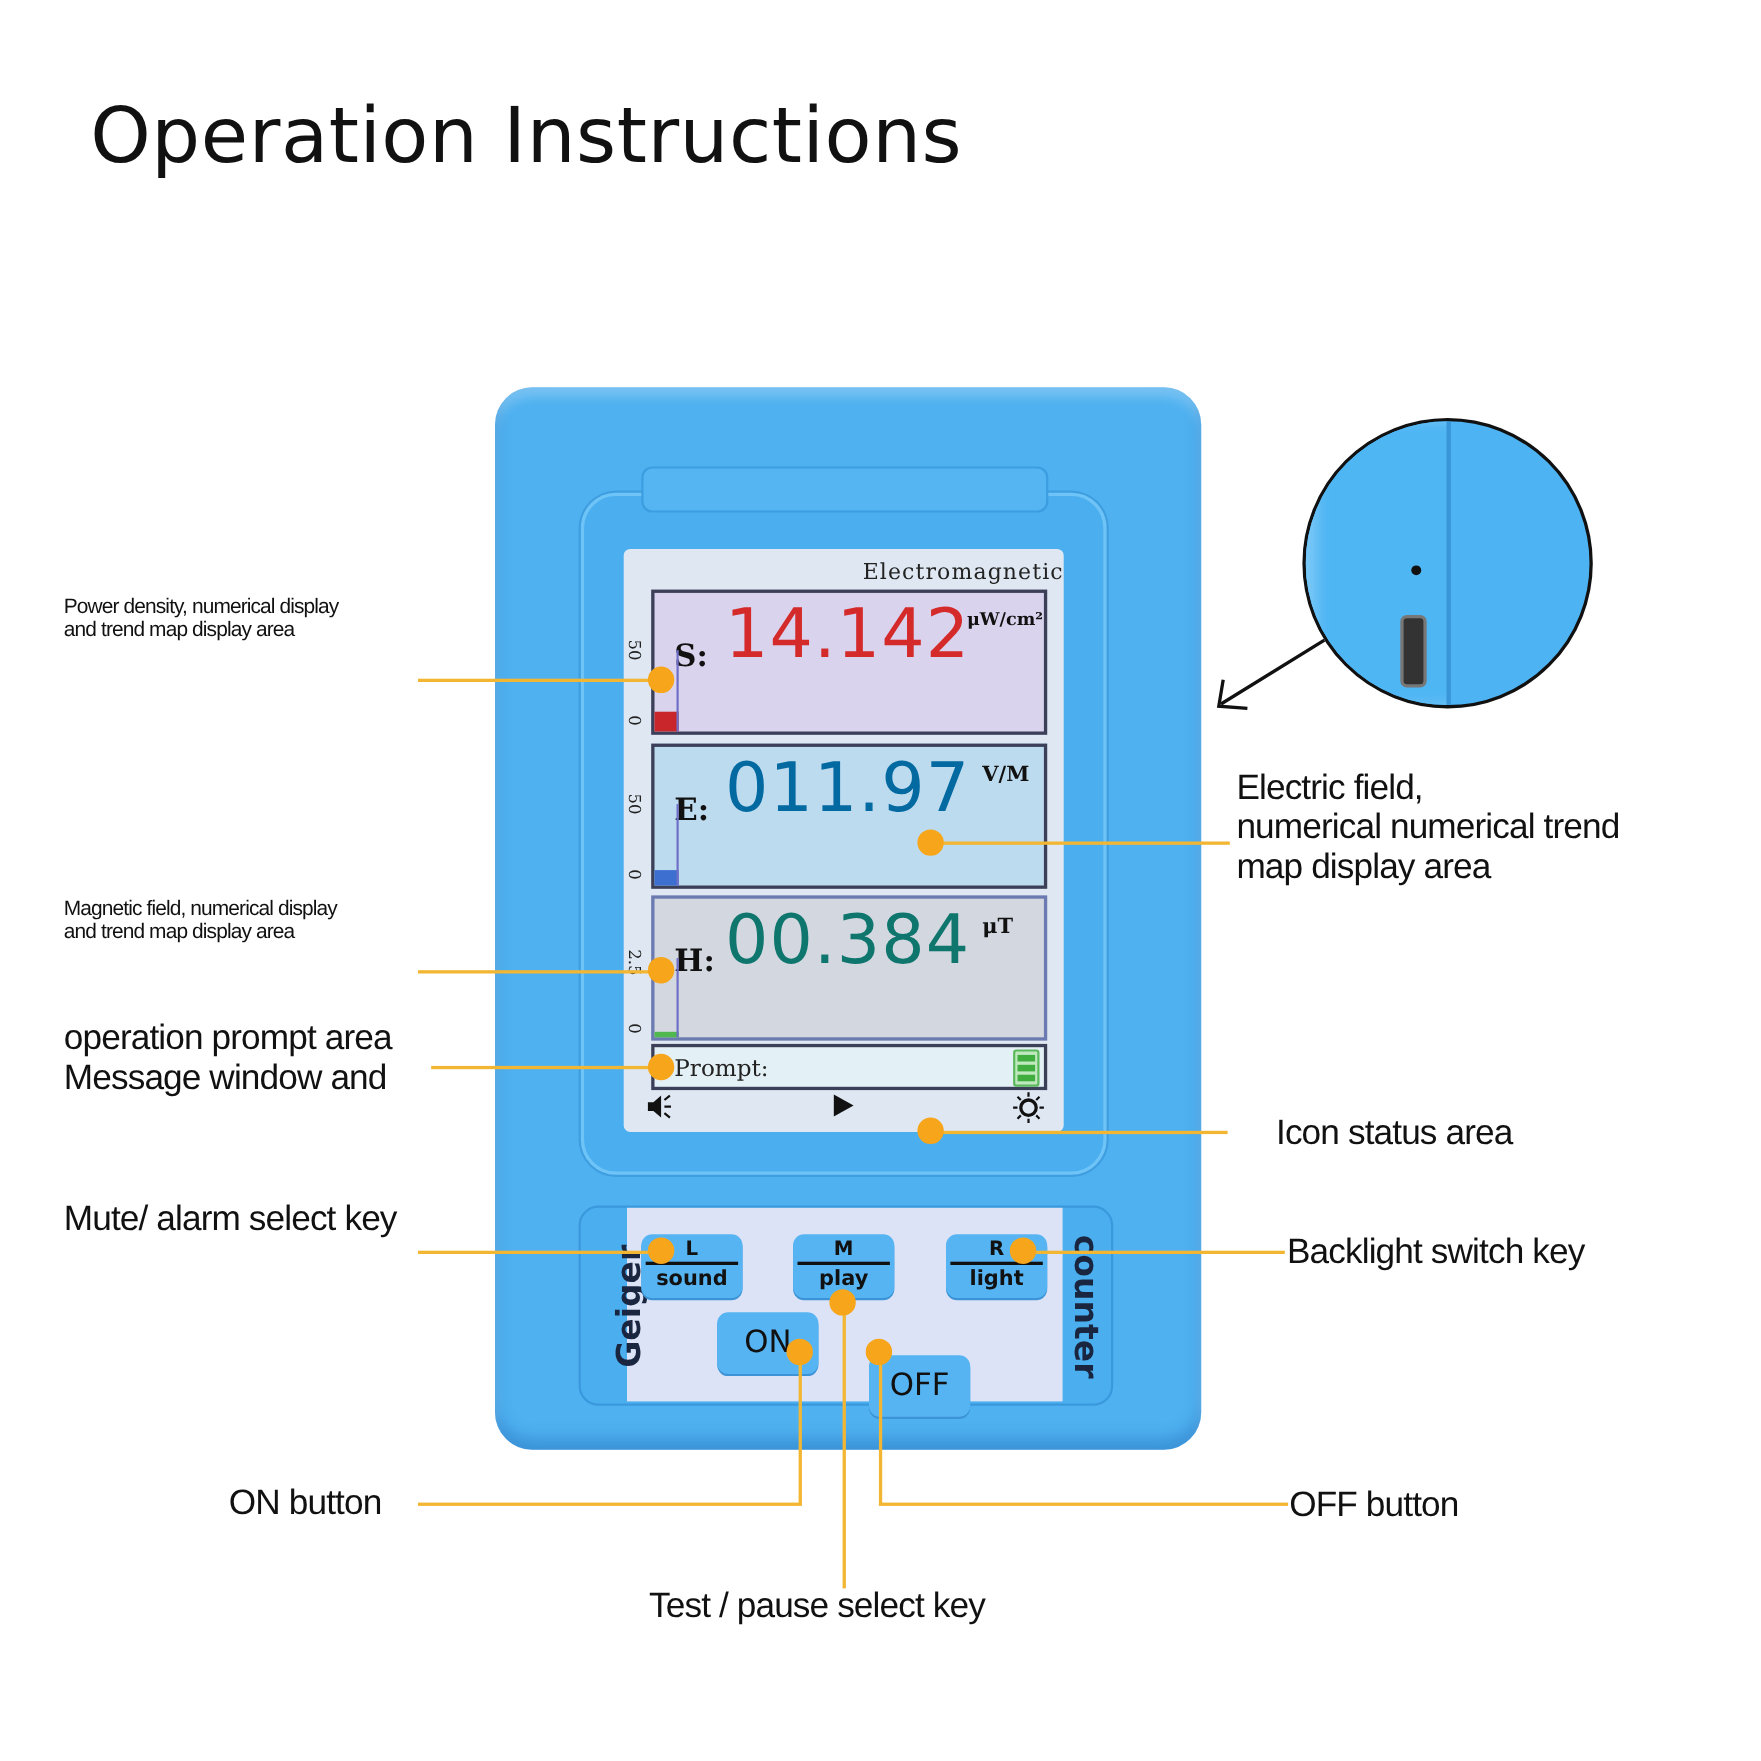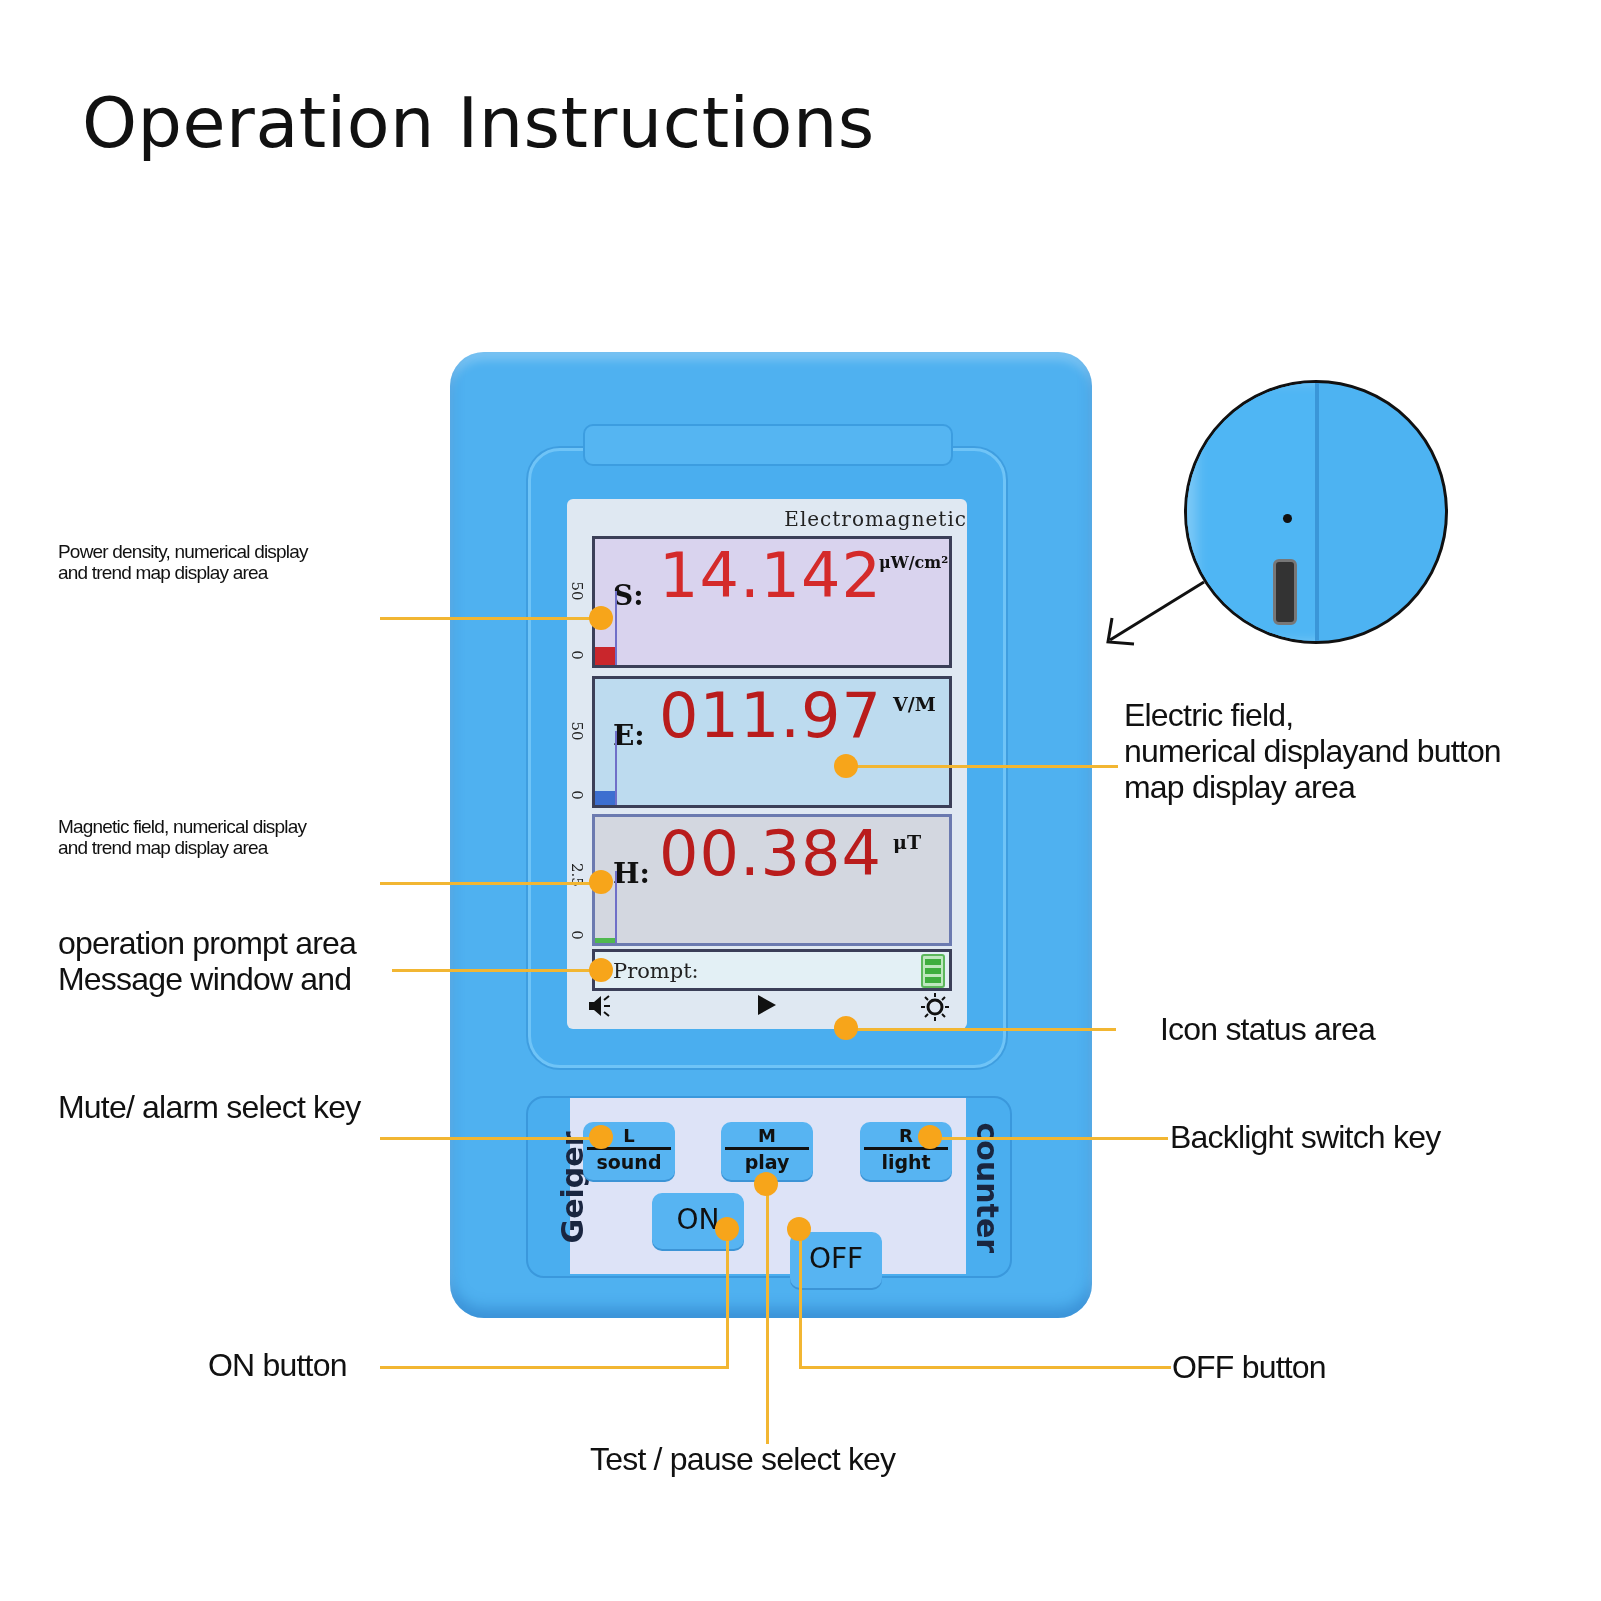--- a/index.html
+++ b/index.html
@@ -77,21 +77,21 @@
 </div>
 <div class="label md" style="left:58px; top:926px;">
   <div>operation prompt area</div>
   <div>Message window and</div>
 </div>
 <div class="label md" style="left:58px; top:1090px;text-align:right;">Mute/ alarm select key</div>
 <div class="label md" style="left:208px; top:1348px;">ON button</div>
 
 <div class="label md" style="left:1124px; top:698px;">
   <div>Electric field,</div>
-  <div>numerical displayand button</div>
+  <div>numerical numerical trend</div>
   <div>map display area</div>
 </div>
 <div class="label md" style="left:1124px; top:1012px;margin-left:36px;">Icon status area</div>
 <div class="label md" style="left:1170px; top:1120px;">Backlight switch key</div>
 <div class="label md" style="left:1172px; top:1350px;">OFF button</div>
 <div class="label md" style="left:590px; top:1442px;">Test / pause select key</div>
 
 <div class="device"></div>
 <div class="bezel"></div>
 <div class="clip"></div>
@@ -110,29 +110,29 @@
 <div class="panel s" style="left:592px;">
   <span class="p-letter">S:</span>
   <span class="p-value" style="color:#d42a2a;">14.142</span>
   <span class="p-unit" style="left:284px; font-size:16px;">μW/cm²</span>
   <div class="trend-bar" style="height:18px; background:#c9262c;"></div>
   <div class="trend-line" style="height:74px;"></div>
 </div>
 
 <div class="panel e" style="left:592px;">
   <span class="p-letter">E:</span>
-  <span class="p-value" style="color:#b91c1c;">011.97</span>
+  <span class="p-value" style="color:#0369a1;">011.97</span>
   <span class="p-unit" style="left:298px;">V/M</span>
   <div class="trend-bar" style="height:14px; background:#3d6fd0;"></div>
   <div class="trend-line" style="height:74px;"></div>
 </div>
 
 <div class="panel h" style="left:592px;">
   <span class="p-letter">H:</span>
-  <span class="p-value" style="color:#b91c1c;">00.384</span>
+  <span class="p-value" style="color:#0f766e;">00.384</span>
   <span class="p-unit" style="left:298px;">μT</span>
   <div class="trend-bar" style="height:5px; background:#4fb84f;"></div>
   <div class="trend-line" style="height:72px;"></div>
 </div>
 
 <div class="prompt">
   <span class="prompt-text">Prompt:</span>
   <div class="battery">
       <i></i>
       <i></i>

